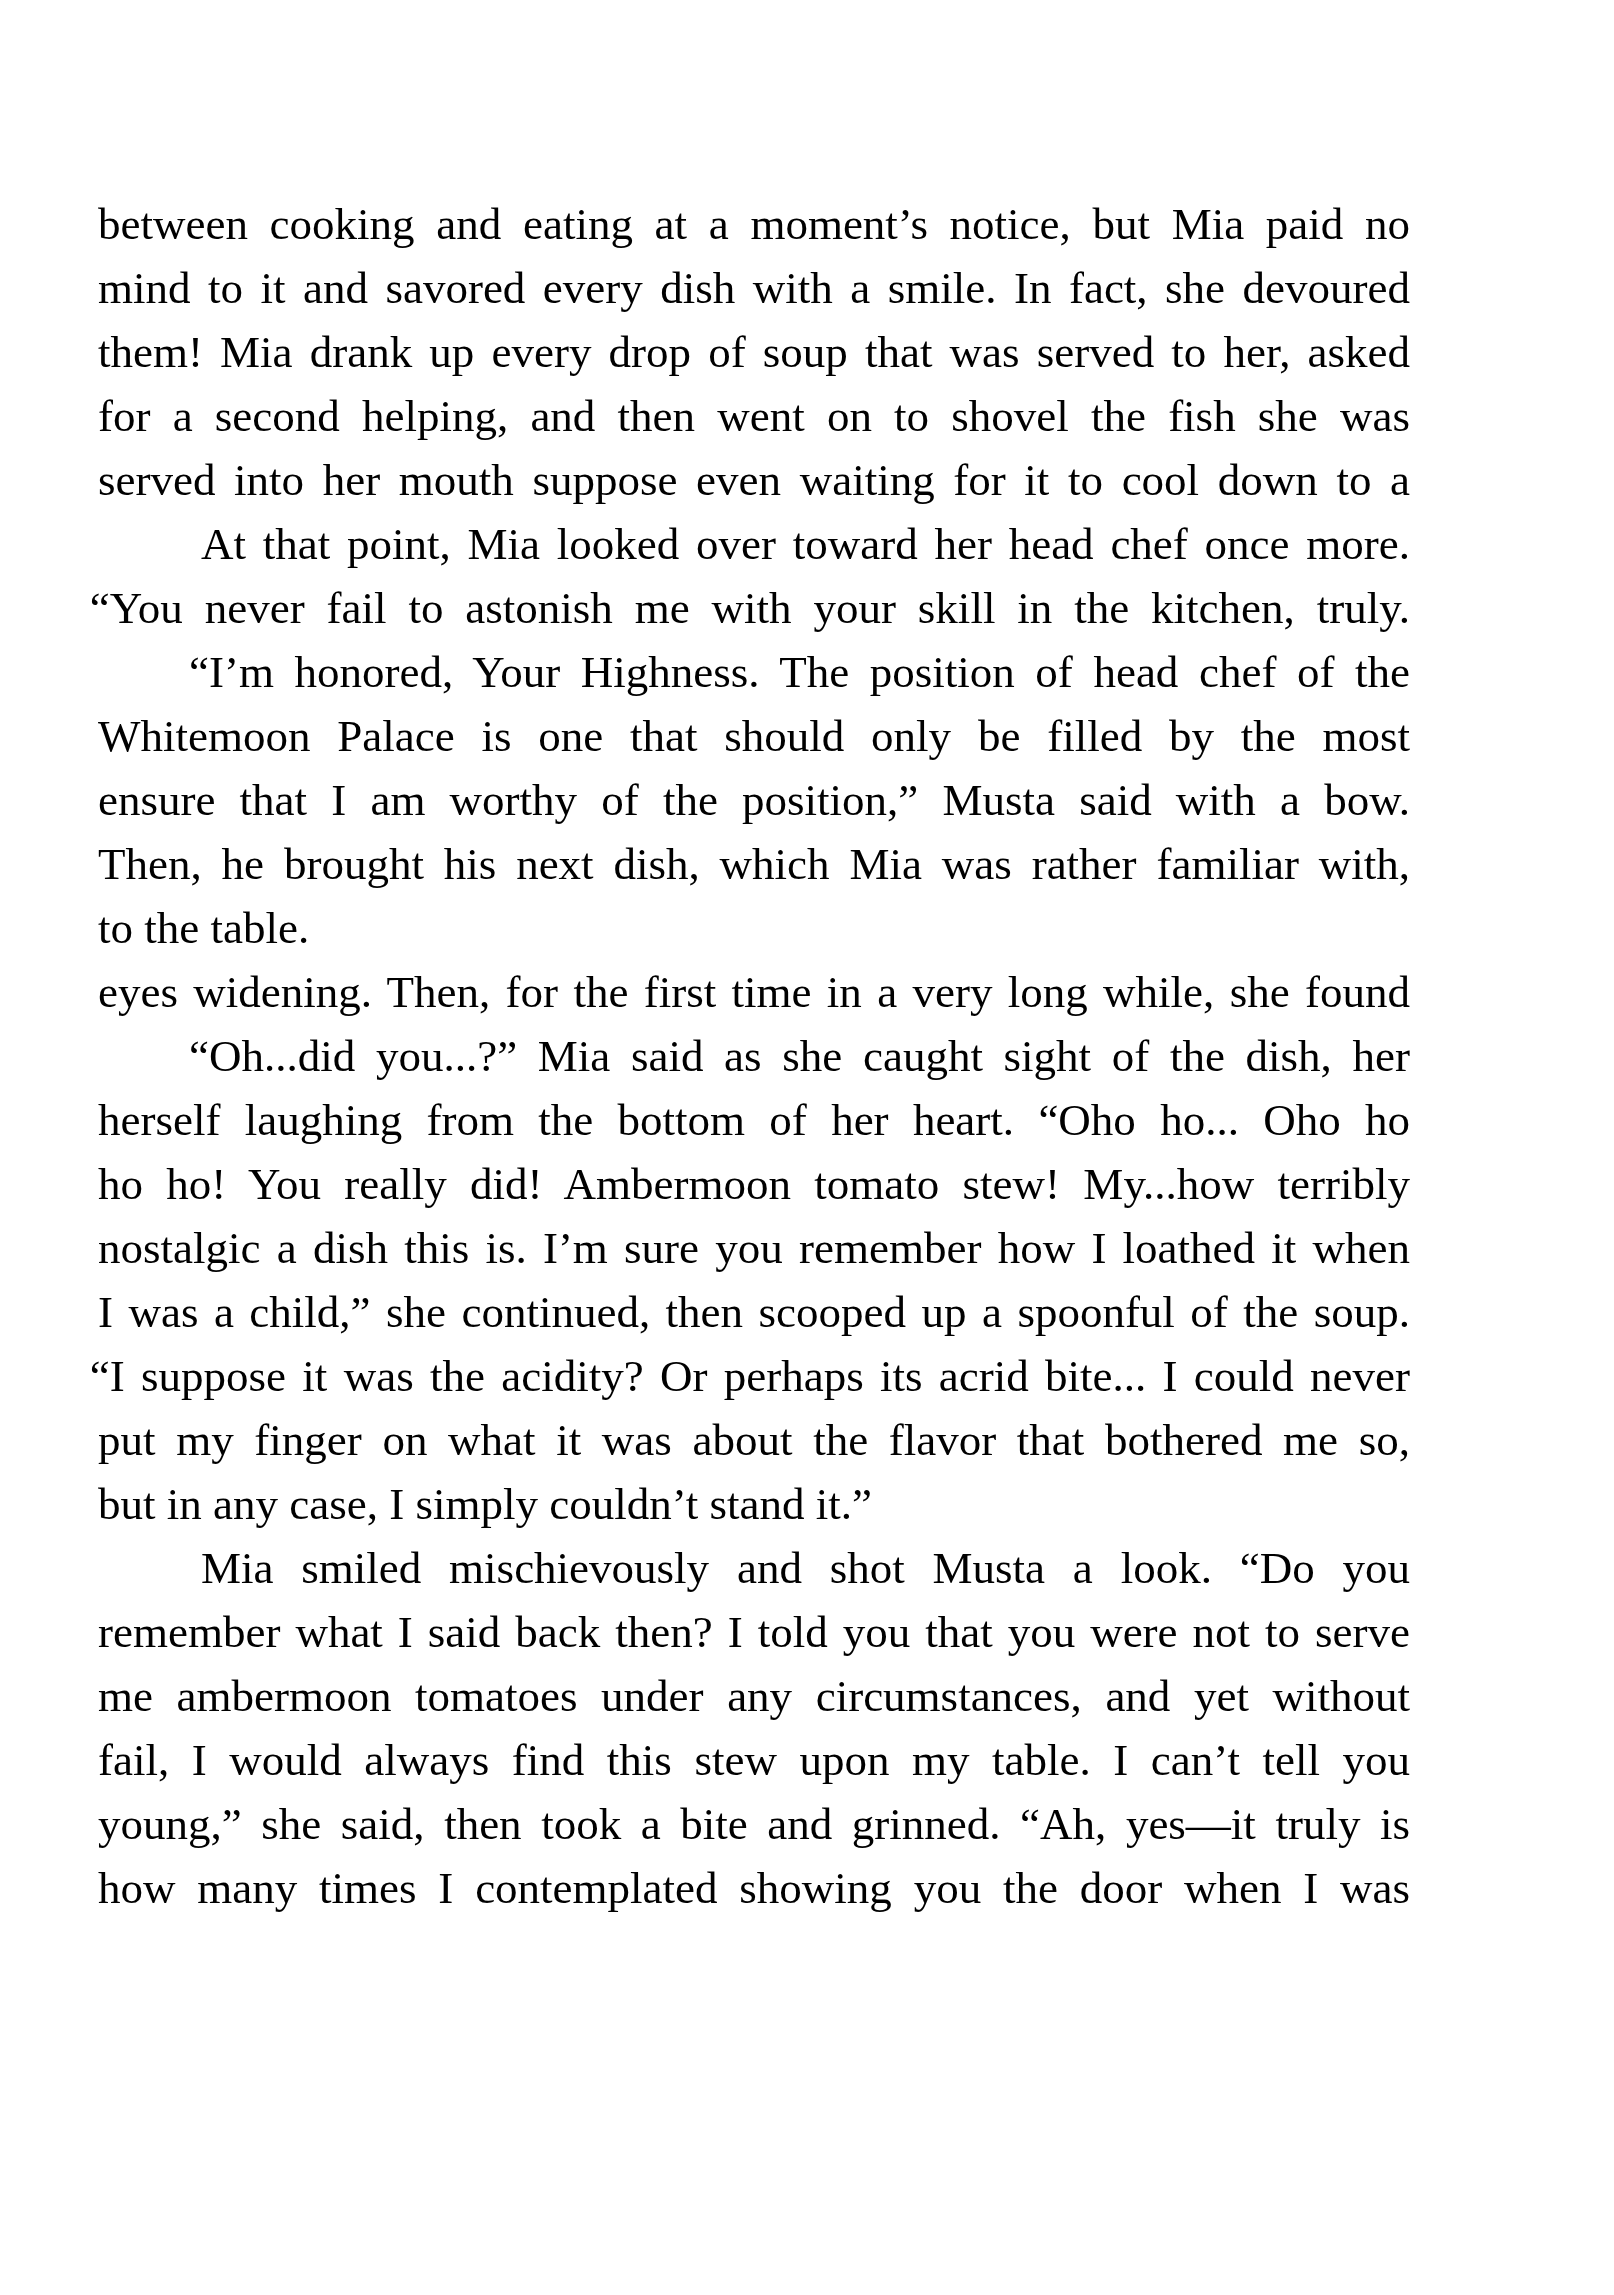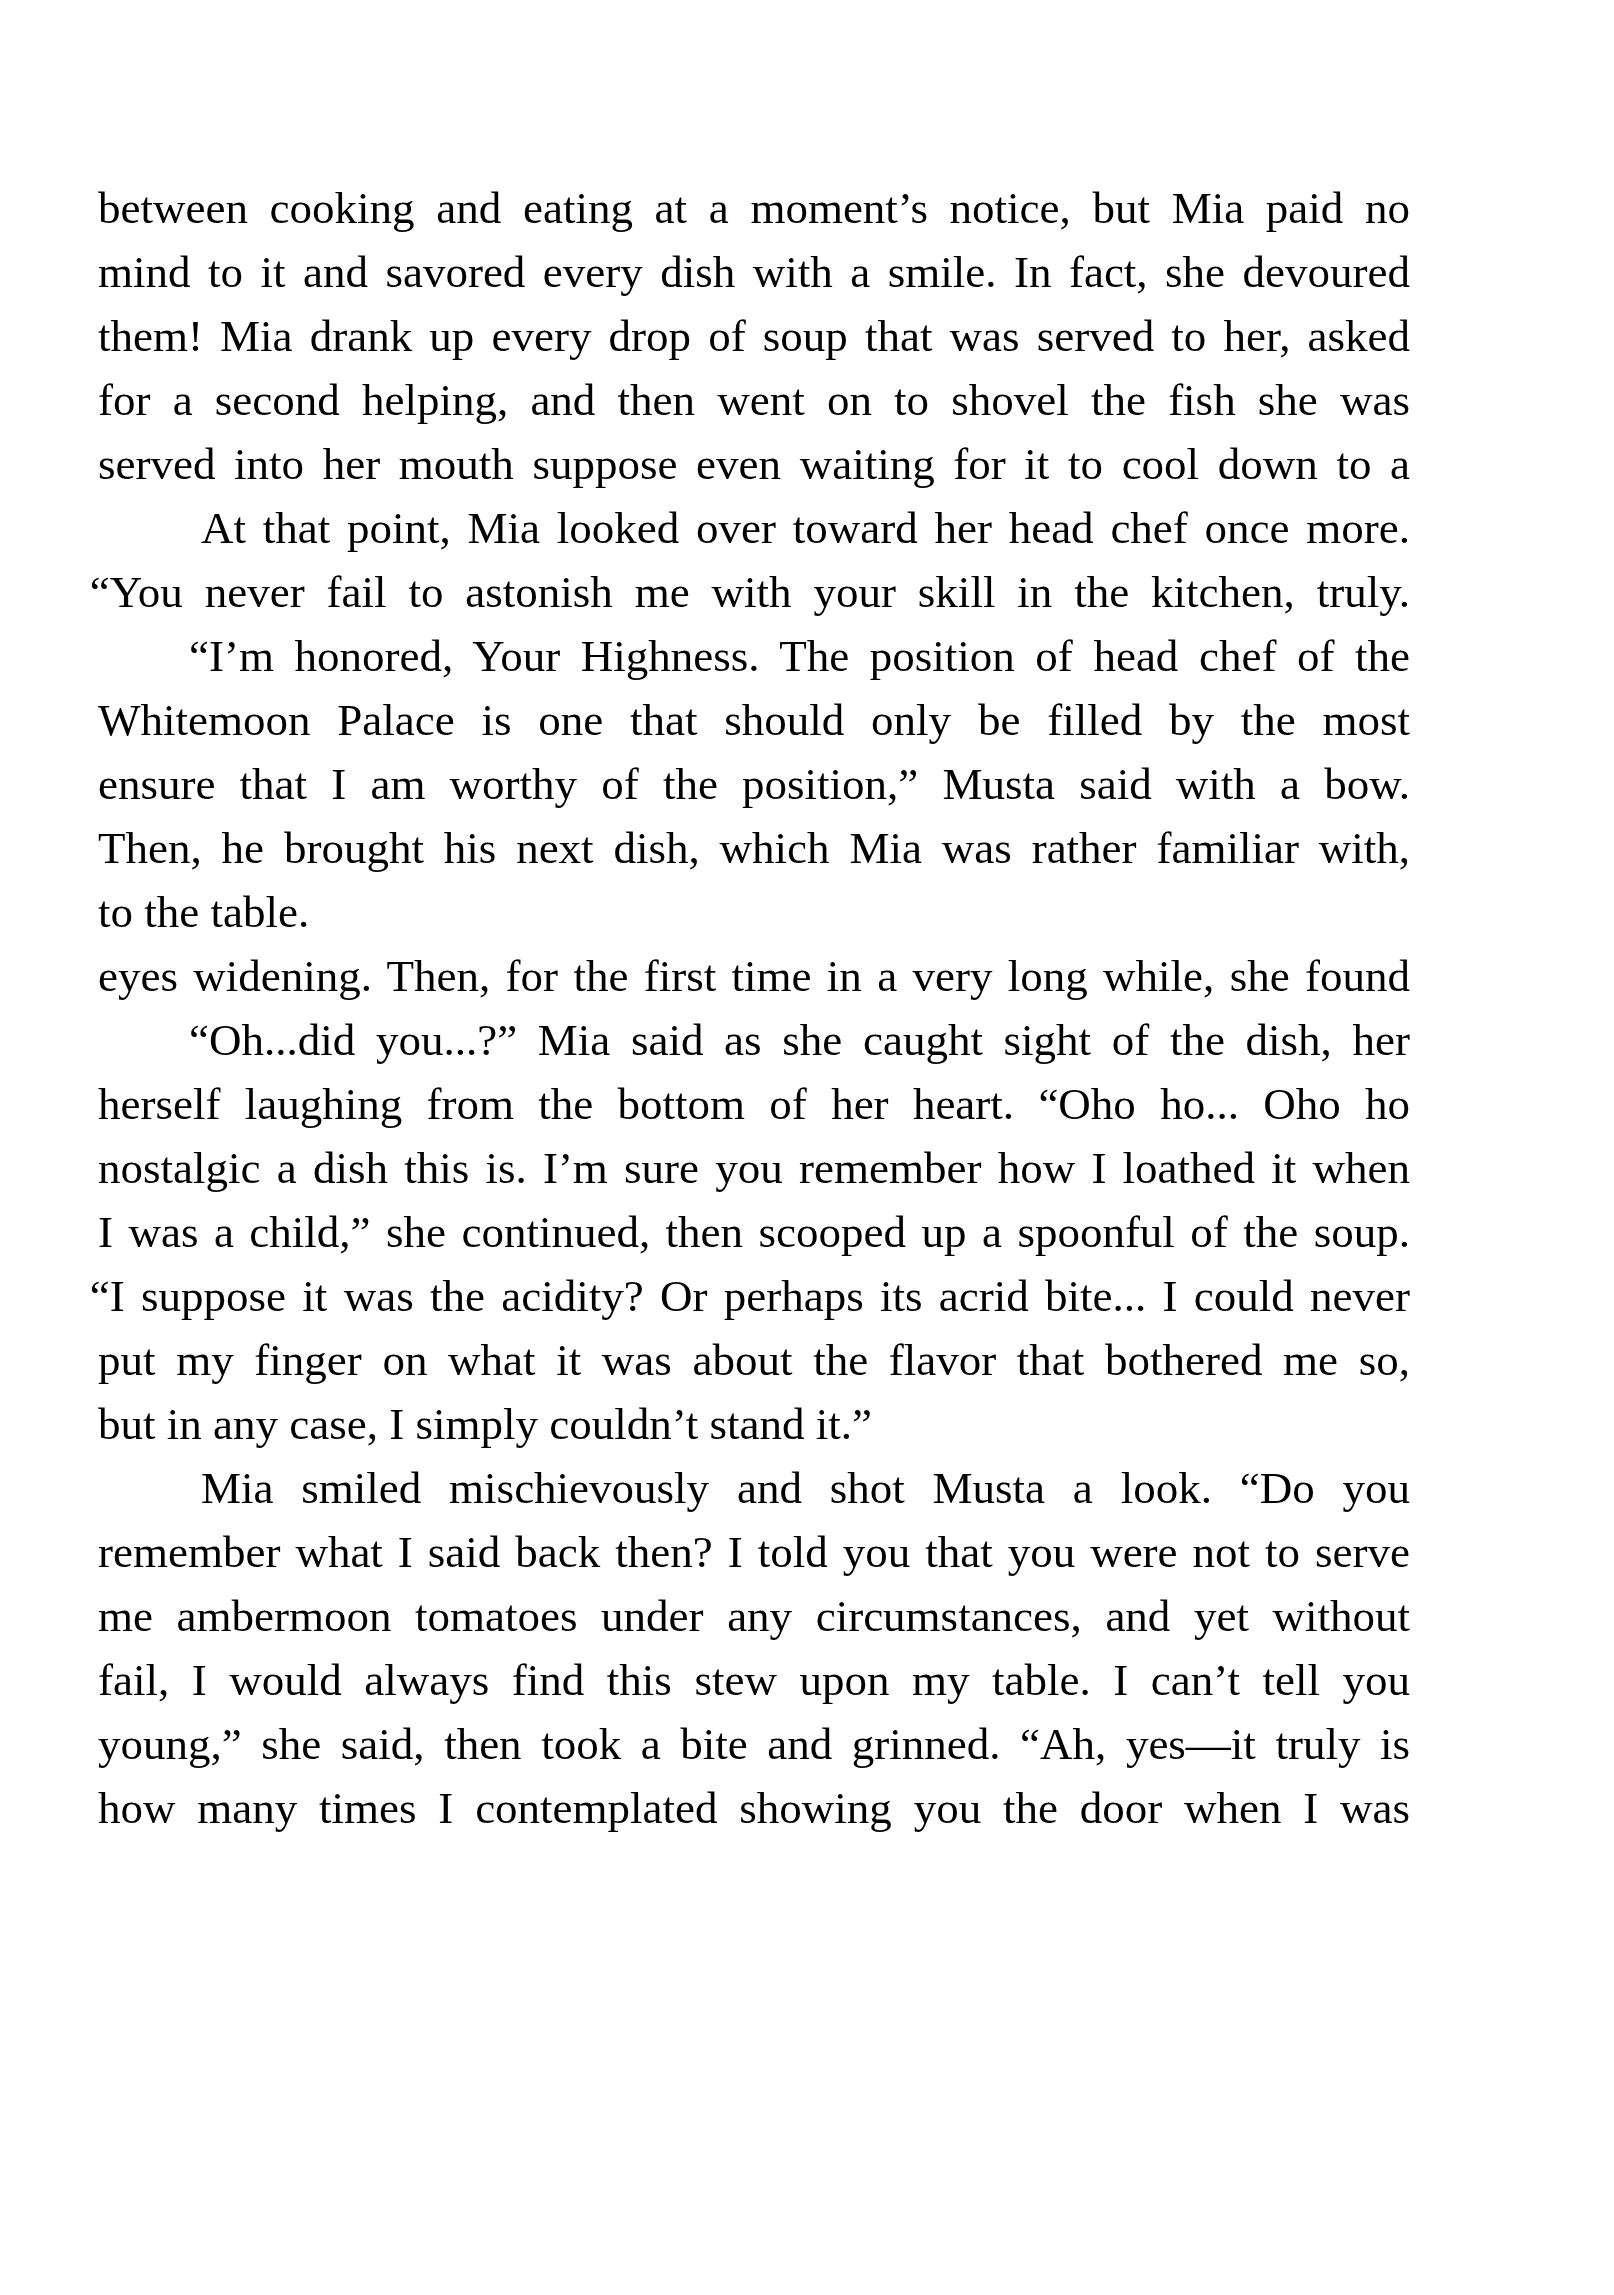--- a/index.html
+++ b/index.html
@@ -10,21 +10,21 @@
   .page {
     position: relative;
     width: 1614px;
     height: 2295px;
     background: #ffffff;
     overflow: hidden;
   }
   .text-column {
     position: absolute;
     left: 98px;
-    top: 176px;
+    top: 192px;
     width: 1312px;
     font-family: "Liberation Serif", "DejaVu Serif", serif;
     font-size: 45px;
     line-height: 64px;
     color: #000000;
     font-kerning: normal;
   }
   .paragraph {
     margin: 0;
     padding: 0;
@@ -66,20 +66,21 @@
         <div class="line indent-quote">“I’m honored, Your Highness. The position of head chef of the</div>
         <div class="line">Whitemoon Palace is one that should only be filled by the most</div>
         <div class="line">ensure that I am worthy of the position,” Musta said with a bow.</div>
         <div class="line">Then, he brought his next dish, which Mia was rather familiar with,</div>
         <div class="line last">to the table.</div>
       </div>
       <div class="paragraph">
         <div class="line">eyes widening. Then, for the first time in a very long while, she found</div>
         <div class="line indent-quote">“Oh...did you...?” Mia said as she caught sight of the dish, her</div>
         <div class="line">herself laughing from the bottom of her heart. “Oho ho... Oho ho</div>
+        <div class="line">ho ho! You really did! Ambermoon tomato stew! My...how terribly</div>
         <div class="line">nostalgic a dish this is. I’m sure you remember how I loathed it when</div>
         <div class="line">I was a child,” she continued, then scooped up a spoonful of the soup.</div>
         <div class="line hang">“I suppose it was the acidity? Or perhaps its acrid bite... I could never</div>
         <div class="line">put my finger on what it was about the flavor that bothered me so,</div>
         <div class="line last">but in any case, I simply couldn’t stand it.”</div>
       </div>
       <div class="paragraph">
         <div class="line indent">Mia smiled mischievously and shot Musta a look. “Do you</div>
         <div class="line">remember what I said back then? I told you that you were not to serve</div>
         <div class="line">me ambermoon tomatoes under any circumstances, and yet without</div>

